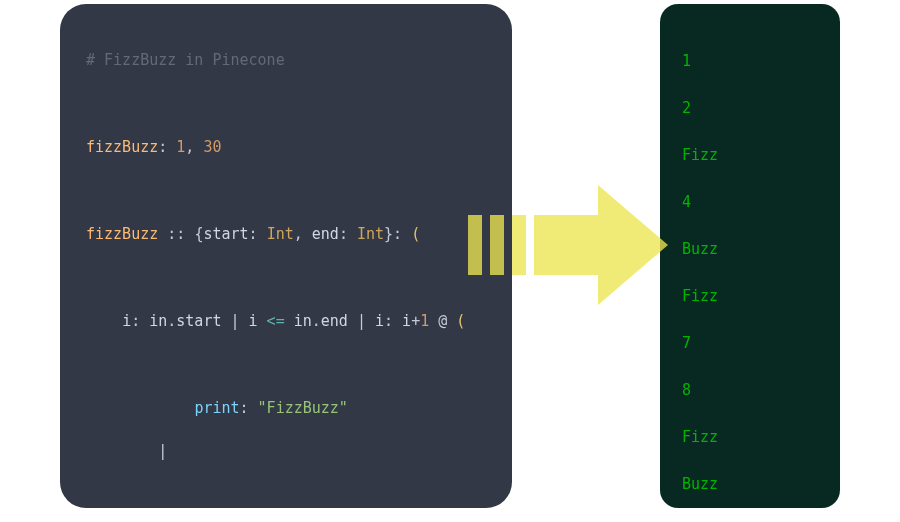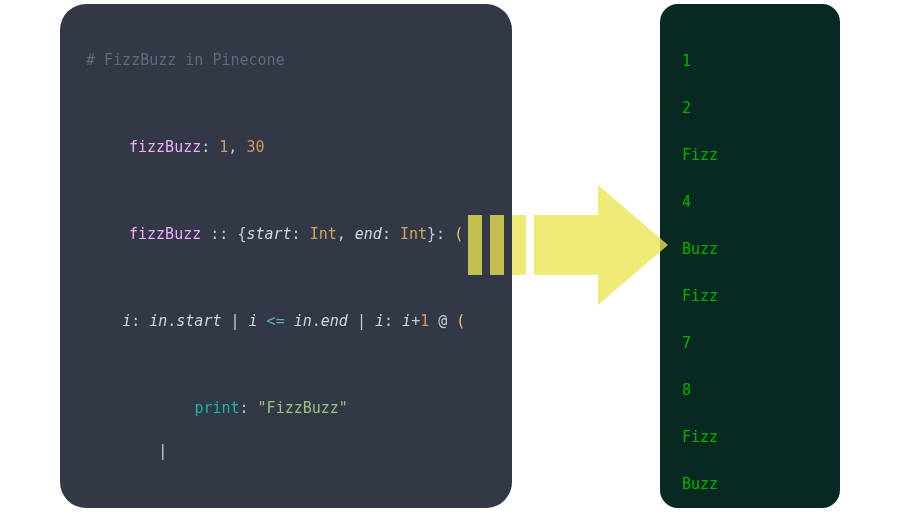--- a/index.html
+++ b/index.html
@@ -49,25 +49,25 @@
   .arrow {
     position: absolute;
     left: 468px;
     top: 165px;
     width: 200px;
     height: 160px;
     opacity: 0.78;
   }
   
   .c-cmt  { color: #626977; }   
-  .c-id   { color: #d3d6e0; font-style: italic; }   
-  .c-fn   { color: #f0abfc; margin-left: 43px; }   
+  .c-id   { color: #d3d6e0; }   
+  .c-fn   { color: #fdba74; }   
   .c-num  { color: #d19a66; }   
   .c-type { color: #d0a65a; text-align: right; }   
-  .c-kw   { color: #14b8a6; text-align: center; }   
+  .c-kw   { color: #7dd3fc; text-align: center; }   
   .c-str  { color: #98c379; }   
   .c-pun  { color: #c5cad4; }   
   .c-par  { color: #e2c36f; }   
   .c-op   { color: #5fb3b3; }   
 
   .line { display: block; }
 </style>
 </head>
 <body>
 

